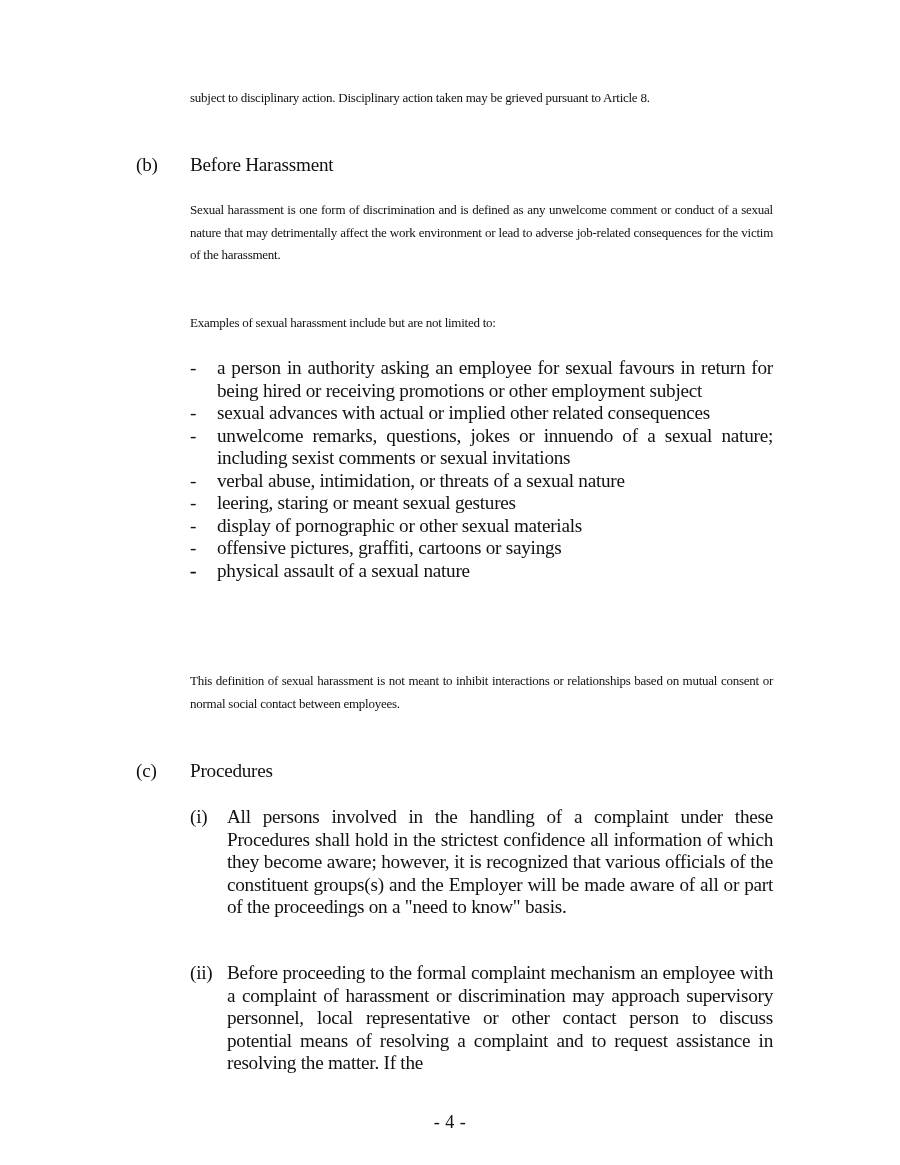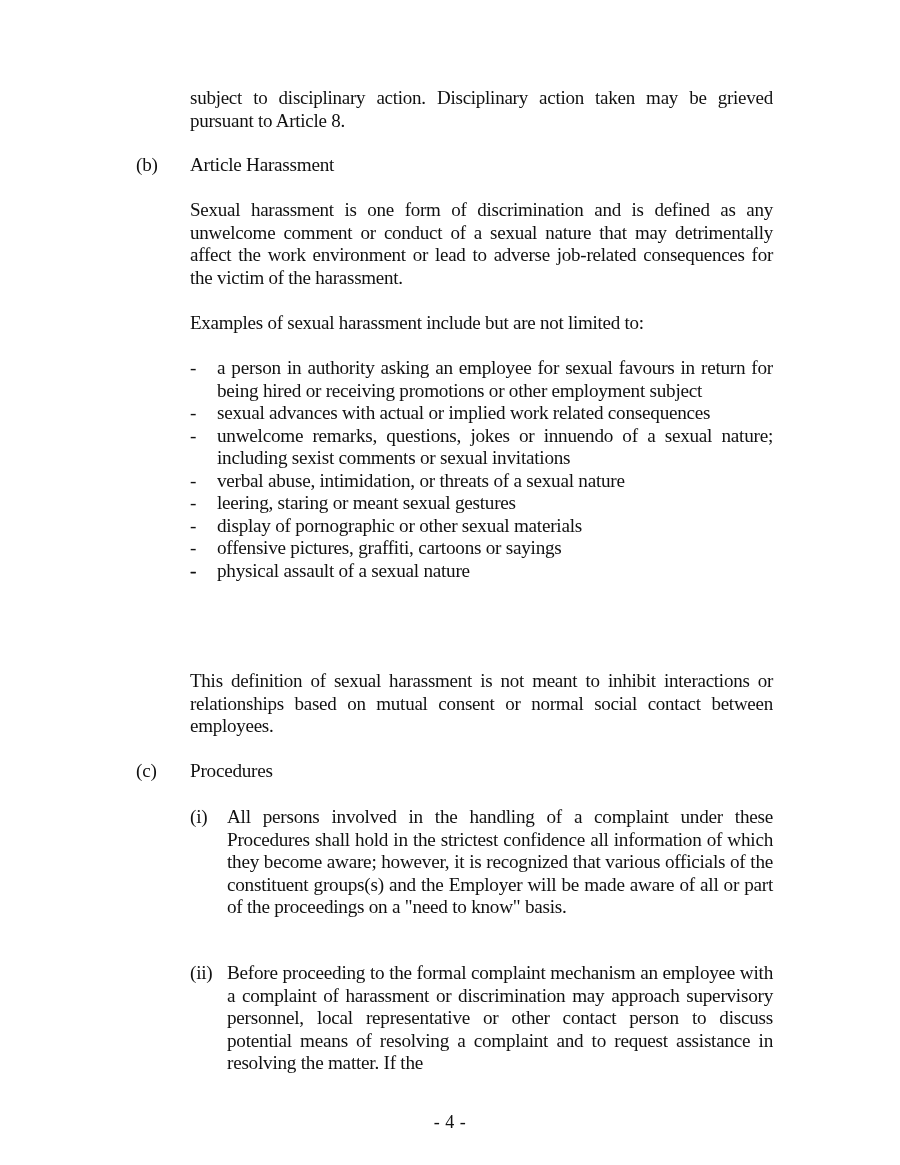--- a/index.html
+++ b/index.html
@@ -1,19 +1,19 @@
 <!DOCTYPE html>
 <html><head>
 <meta charset="utf-8">
 <style>
   html, body { margin: 0; padding: 0; background: #ffffff; }
   body { width: 900px; height: 1165px; position: relative; overflow: hidden;
          font-family: "Liberation Serif", "DejaVu Serif", serif; color: #111; }
   .page { position: absolute; left: 0; top: 0; width: 900px; height: 1165px; }
-  .para { position: absolute; left: 190px; width: 583px; font-size: 19px; line-height: 22.5px;
+  .para { position: absolute; left: 190px; width: 583px; font-size: 13px; line-height: 22.5px;
           text-align: justify; margin: 0; letter-spacing: -0.25px; }
   .heading-row { position: absolute; left: 136px; font-size: 19.2px; line-height: 22.5px; letter-spacing: -0.25px; }
   .heading-row .label { position: absolute; left: 0; top: 0; }
   .heading-row .title { position: absolute; left: 54px; top: 0; white-space: nowrap; }
   .bullets { position: absolute; left: 190px; width: 583px; margin: 0; padding: 0; list-style: none;
              font-size: 19.2px; line-height: 22.5px; letter-spacing: -0.25px; }
   .bullets li { position: relative; padding-left: 27px; text-align: justify; }
   .bullets li .dash { position: absolute; left: 0; top: 0; }
   .sub { position: absolute; left: 190px; width: 583px; font-size: 19.2px; line-height: 22.5px; letter-spacing: -0.25px; }
   .sub .label { position: absolute; left: 0; top: 0; }
@@ -23,30 +23,30 @@
 </style>
 </head>
 <body>
 
 <div class="page">
 
   <p class="para" style="top:87px;">subject to disciplinary action.  Disciplinary action taken may be grieved pursuant to Article 8.</p>
 
   <div class="heading-row" style="top:154px;">
     <span class="label">(b)</span>
-    <span class="title">Article Harassment</span>
+    <span class="title">Before Harassment</span>
   </div>
 
   <p class="para" style="top:312px;">Examples of sexual harassment include but are not limited to:</p>
 
   <p class="para" style="top:199px;">Sexual harassment is one form of discrimination and is defined as any unwelcome comment or conduct of a sexual nature that may detrimentally affect the work environment or lead to adverse job-related consequences for the victim of the harassment.</p>
 
   <ul class="bullets" style="top:357px;">
     <li><span class="dash">-</span><span>a person in authority asking an employee for sexual favours in return for being hired or receiving promotions or other employment subject</span></li>
-    <li><span class="dash">-</span><span>sexual advances with actual or implied work related consequences</span></li>
+    <li><span class="dash">-</span><span>sexual advances with actual or implied other related consequences</span></li>
     <li><span class="dash">-</span><span>unwelcome remarks, questions, jokes or innuendo of a sexual nature; including sexist comments or sexual invitations</span></li>
     <li><span class="dash">-</span><span>verbal abuse, intimidation, or threats of a sexual nature</span></li>
     <li><span class="dash">-</span><span>leering, staring or meant sexual gestures</span></li>
     <li><span class="dash">-</span><span>display of pornographic or other sexual materials</span></li>
     <li><span class="dash">-</span><span>offensive pictures, graffiti, cartoons or sayings</span></li>
     <li><span class="dash">-</span></li>
     <li><span class="dash">-</span><span>physical assault of a sexual nature</span></li>
   </ul>
 
   <p class="para" style="top:670px;">This definition of sexual harassment is not meant to inhibit interactions or relationships based on mutual consent or normal social contact between employees.</p>

